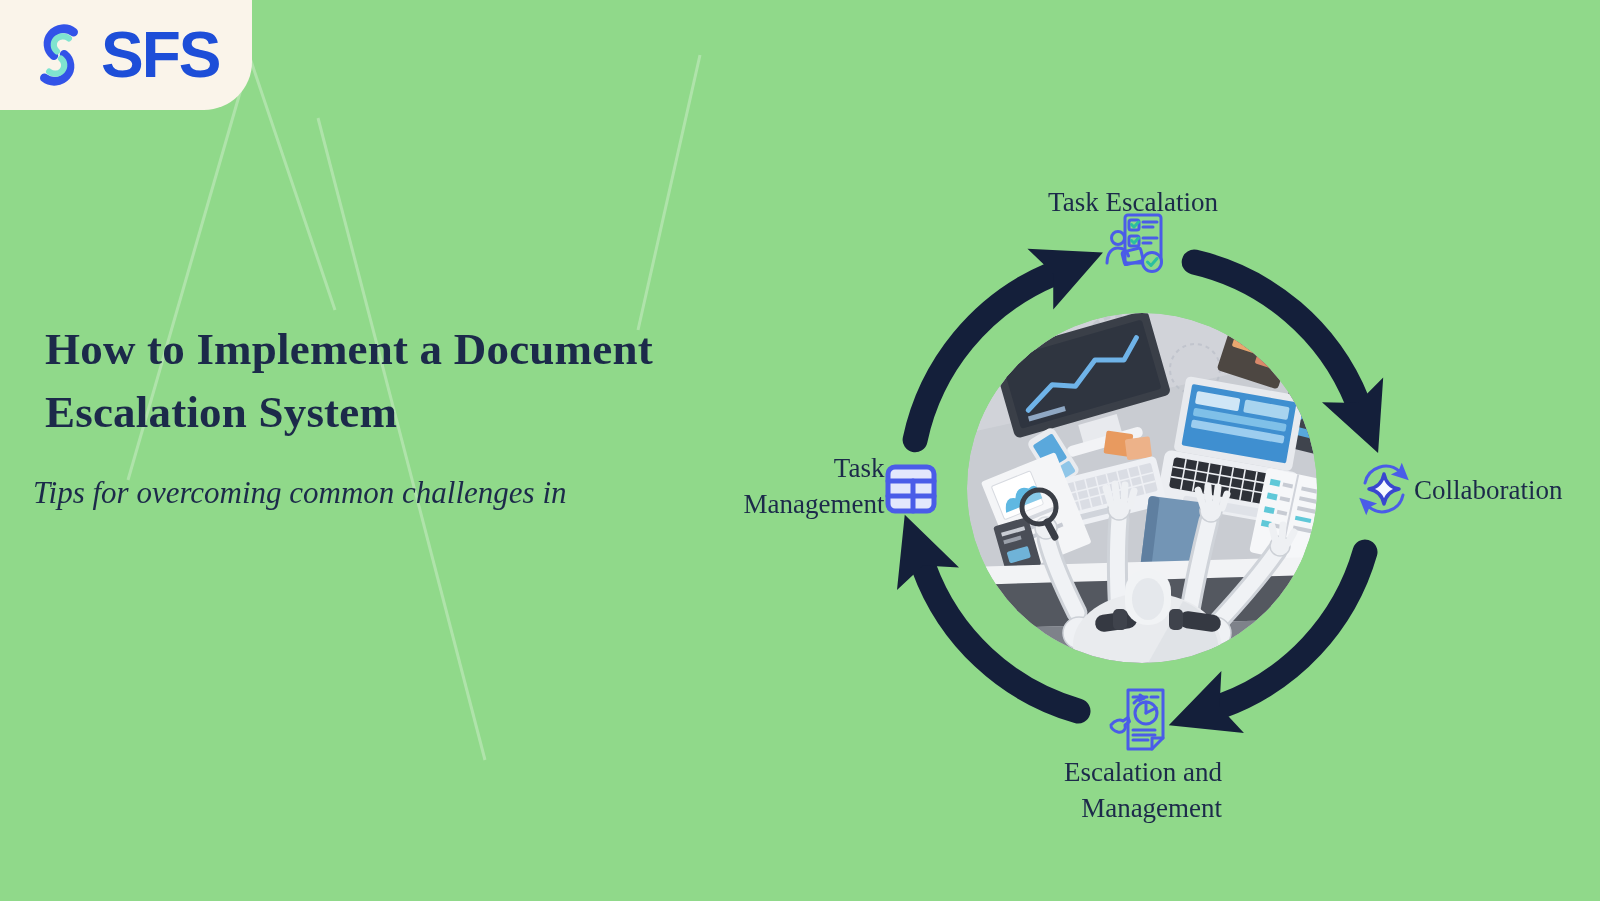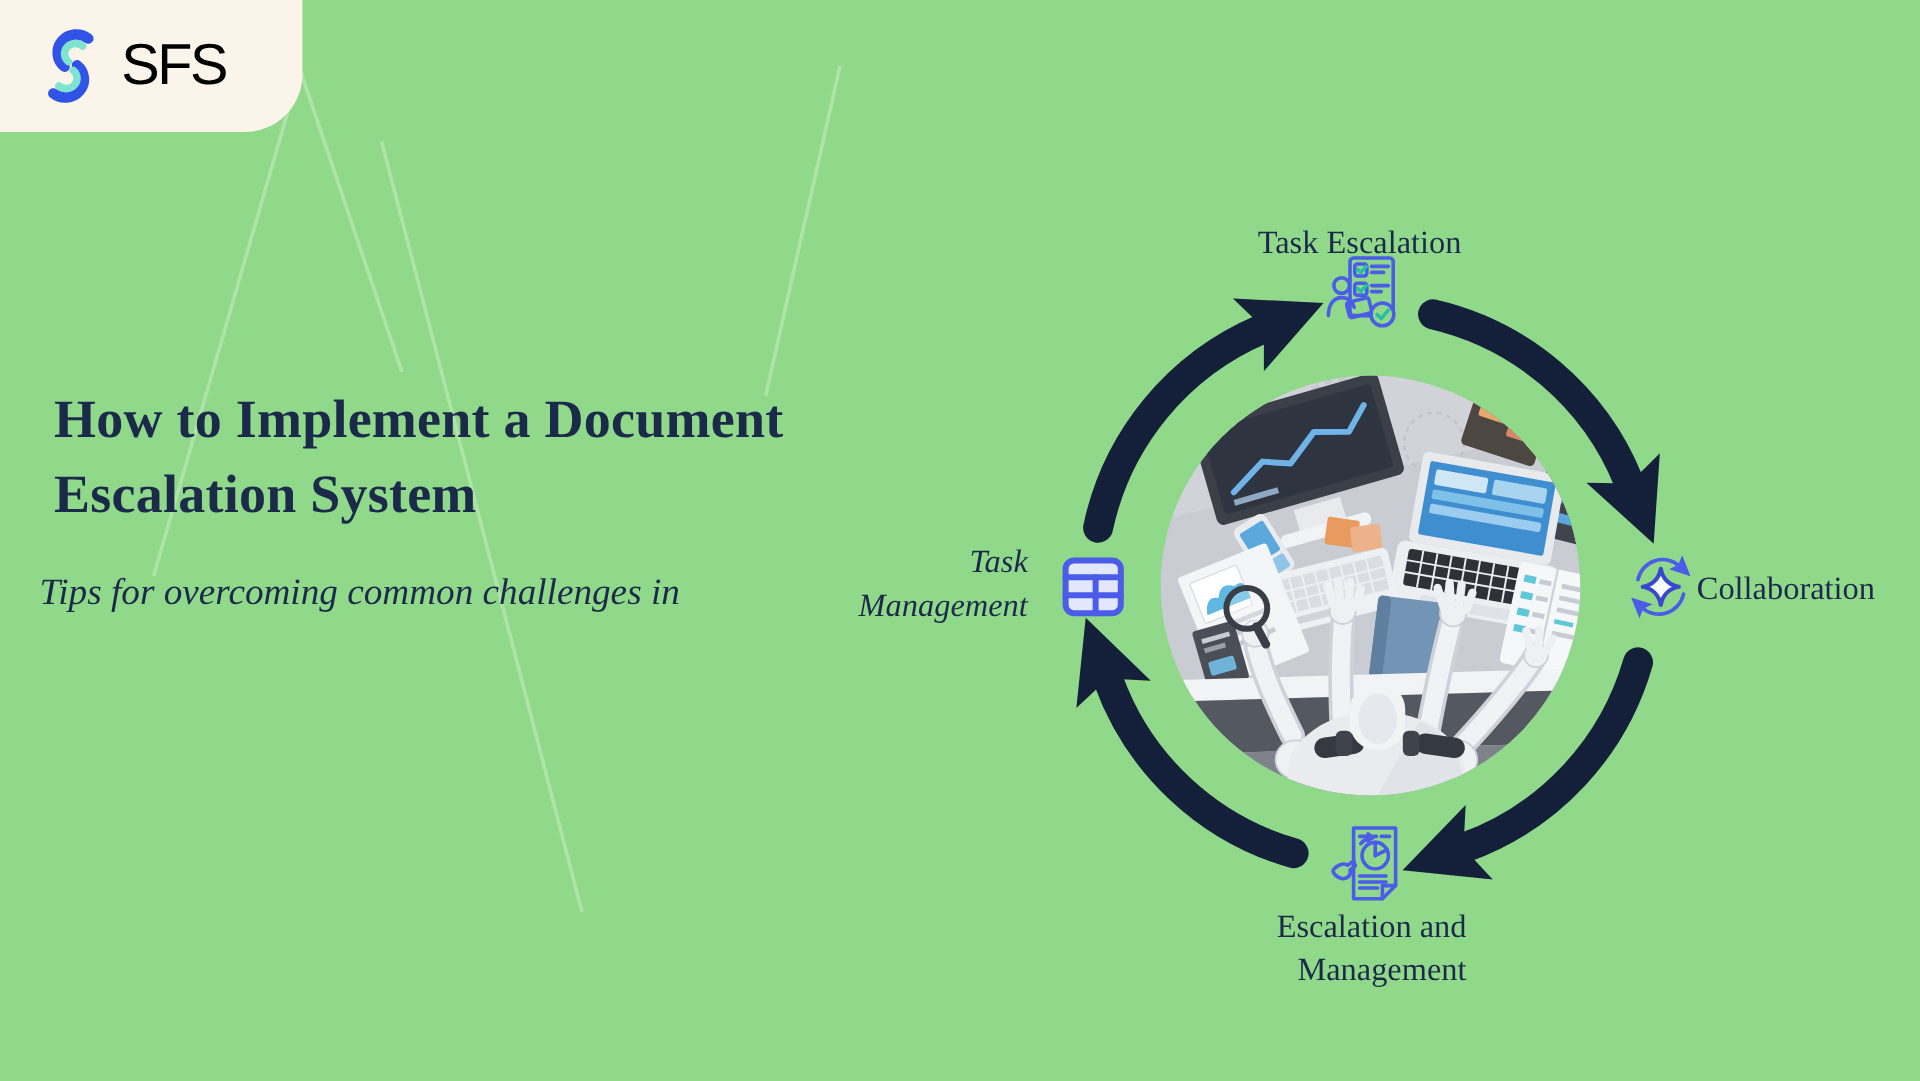--- a/index.html
+++ b/index.html
@@ -16,21 +16,21 @@
   }
   .watermark{position:absolute;left:0;top:0;pointer-events:none;}
   
   .logo-box{
     position:absolute; left:0; top:0; width:252px; height:110px;
     background:var(--logo-box); border-radius:0 0 48px 0;
     display:flex; align-items:center; padding-left:33px; box-sizing:border-box; gap:16px;
   }
   .logo-text{
     font-family:"Liberation Sans","DejaVu Sans",sans-serif;
-    font-weight:400; font-size:48px; letter-spacing:-2px; color:#000000; line-height:1;
+    font-weight:700; font-size:64px; letter-spacing:-2px; color:#1d4ed8; line-height:1;
   }
   
   .title{
     position:absolute; left:33px; top:306px; margin:12px;
     font-size:45px; line-height:63px; font-weight:700; color:var(--navy); letter-spacing:.2px;
   }
   .title span{display:block;}
   .subtitle{
     position:absolute; left:33px; top:470px; margin:0;
     font-size:31px; line-height:45px; font-style:italic; font-weight:400; color:var(--navy);
@@ -335,21 +335,21 @@
       <line x1="27" y1="44" x2="49" y2="44" class="ic" stroke-width="2.5"></line>
       <line x1="27" y1="49" x2="49" y2="49" class="ic" stroke-width="2.5"></line>
       <line x1="27" y1="54" x2="42" y2="54" class="ic" stroke-width="2.5"></line>
       <path d="M5 39 C9 34 14 33 17 35 L22 31.5 L23.5 35.5 L19 39 C20.5 43.5 16.5 47 12 46 C8 45 4.5 42 5 39 Z" class="ic" stroke-width="2.5"></path>
     </svg>
     <div class="node-label centered" style="left:1143px; top:754px;">
       <span>Escalation and</span>
       <span>Management</span>
     </div>
 
-    <div class="node-label centered" style="left:786px; top:450px;font-style:italic;">
+    <div class="node-label centered" style="left:814px; top:450px;">
       <span>Task</span>
       <span>Management</span>
     </div>
     <svg class="node-icon" style="left:883px; top:461px;" width="56" height="56" viewBox="0 0 56 56">
       <rect x="5" y="6" width="46" height="44" rx="7" class="ic-thick icf"></rect>
       <line x1="5" y1="20" x2="51" y2="20" class="ic-thick"></line>
       <line x1="5" y1="35" x2="51" y2="35" class="ic-thick"></line>
       <line x1="30" y1="20" x2="30" y2="50" class="ic-thick"></line>
     </svg>
 

